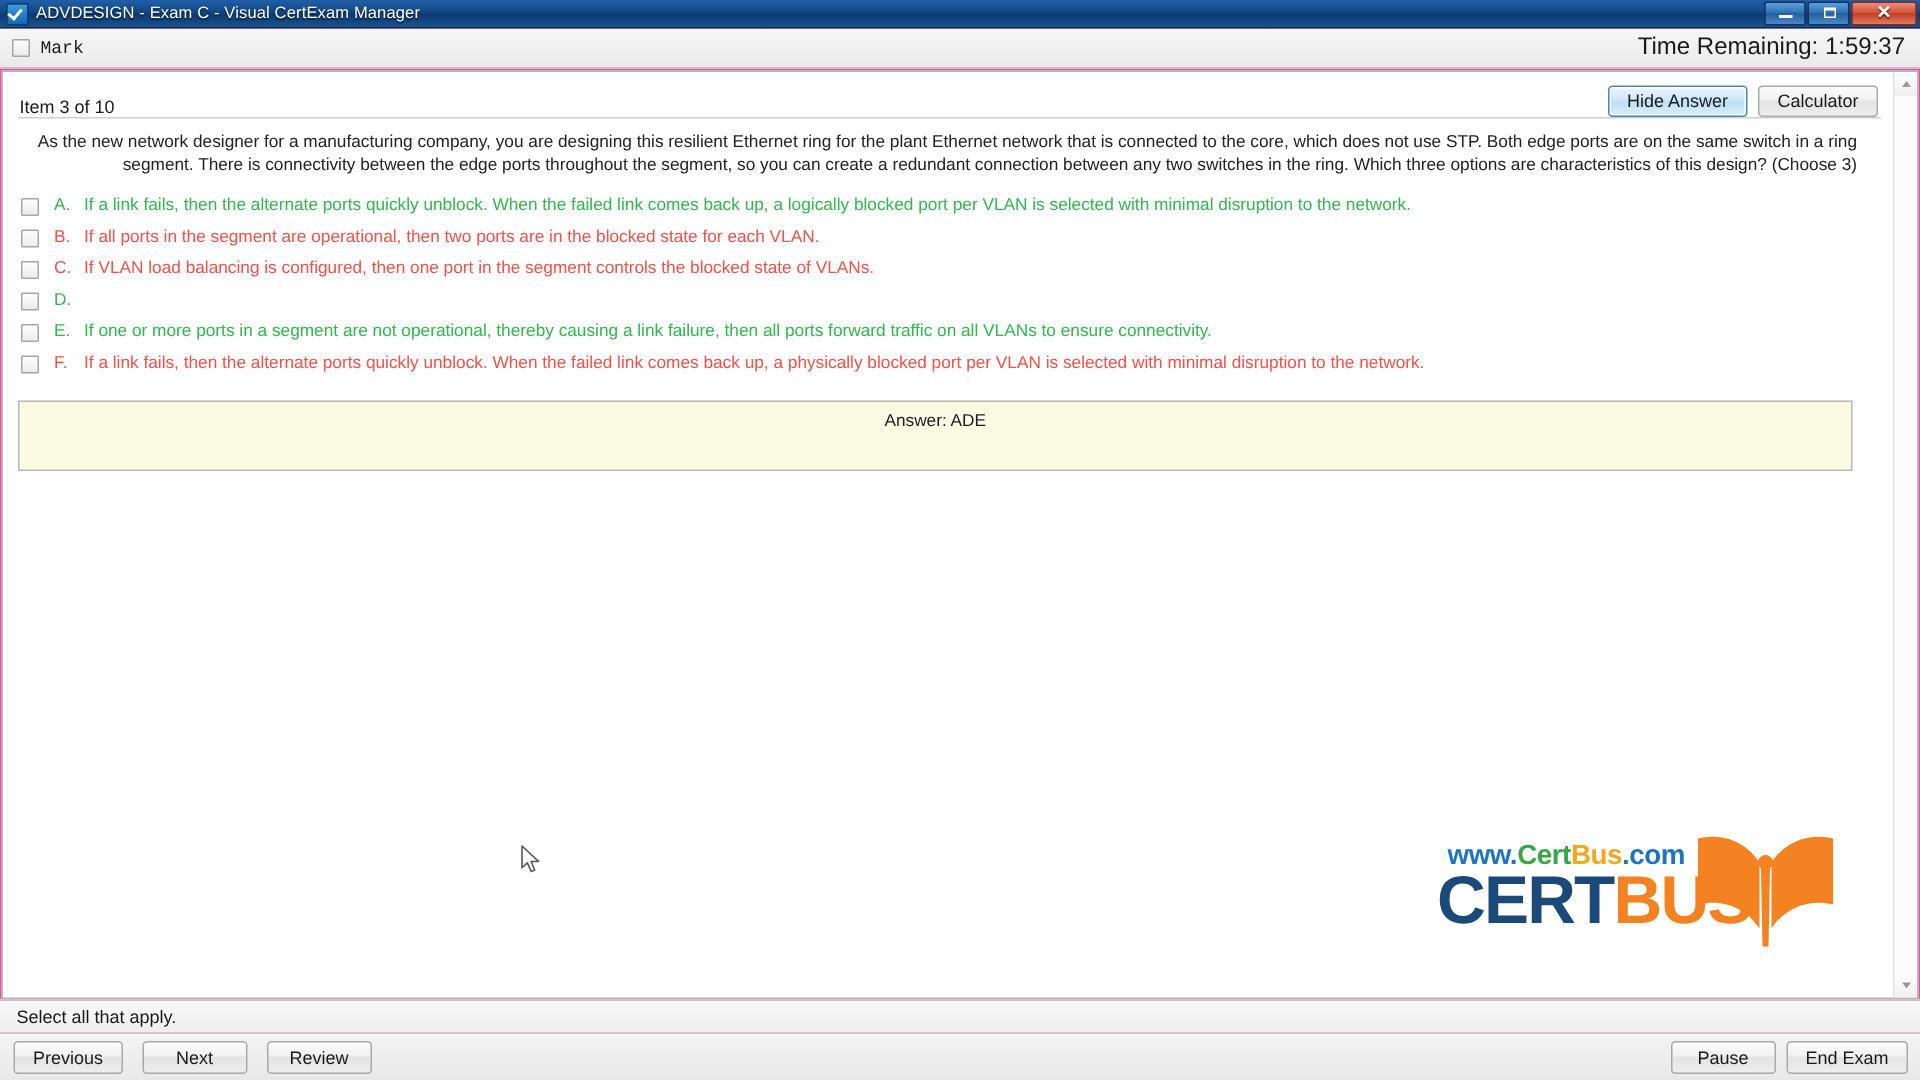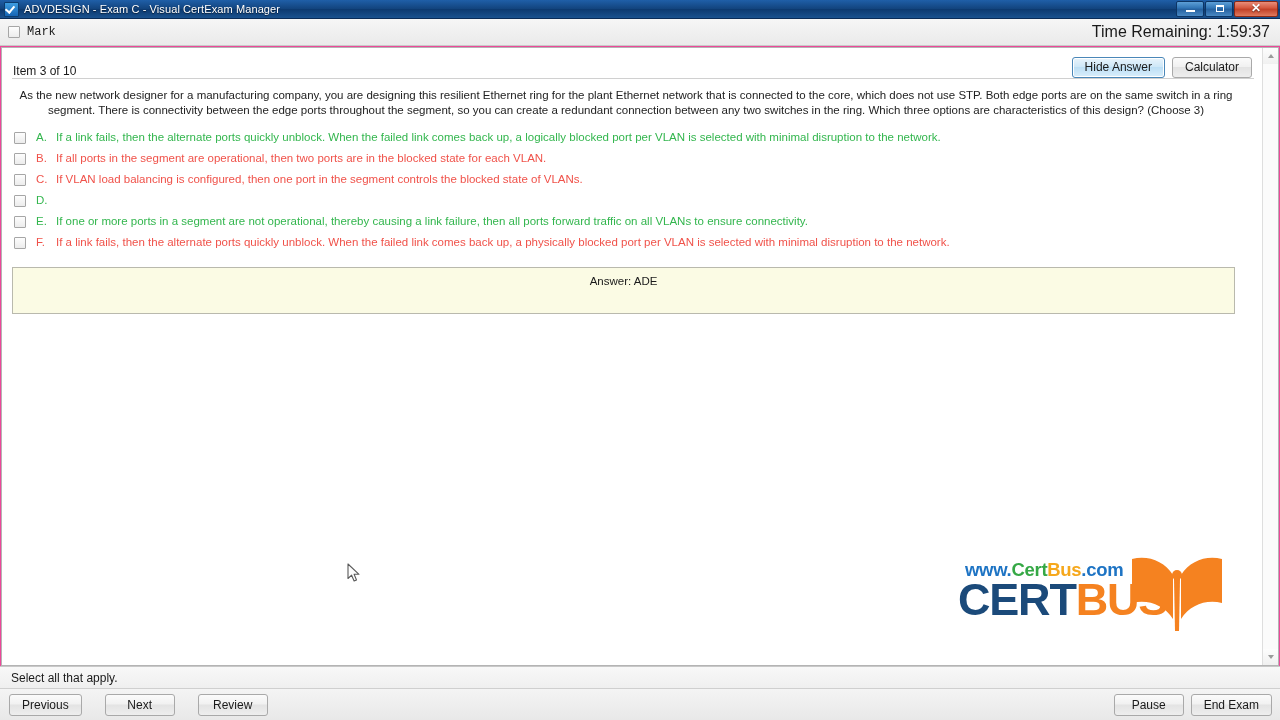--- a/index.html
+++ b/index.html
@@ -210,21 +210,21 @@
     background: #d0d0d0;
     margin: 0 8px 0 10px;
   }
 
   
   .question {
     font-size: 11.5px;
     line-height: 15.3px;
     color: #222222;
     padding: 9px 24px 0 12px;
-    text-align: center;
+    text-align: right;
   }
 
   
   .options {
     padding: 10px 12px 0 12px;
   }
   .option {
     display: flex;
     align-items: flex-start;
     height: 21px;
@@ -357,21 +357,21 @@
     display: flex;
     align-items: center;
     padding: 0 8px 0 9px;
     box-sizing: border-box;
     flex: 0 0 auto;
   }
   .bottombar .btn {
     height: 22px;
     line-height: 20px;
   }
-  .nav-left { display: flex; gap: 23px; align-items: flex-end; }
+  .nav-left { display: flex; gap: 13px; align-items: flex-end; }
   .nav-right { display: flex; gap: 7px; }
   .bottom-spacer { flex: 1 1 auto; }
   .btn-wide { min-width: 70px; }
 
   
   .cursor {
     position: absolute;
     left: 347px;
     top: 563px;
     width: 14px;

